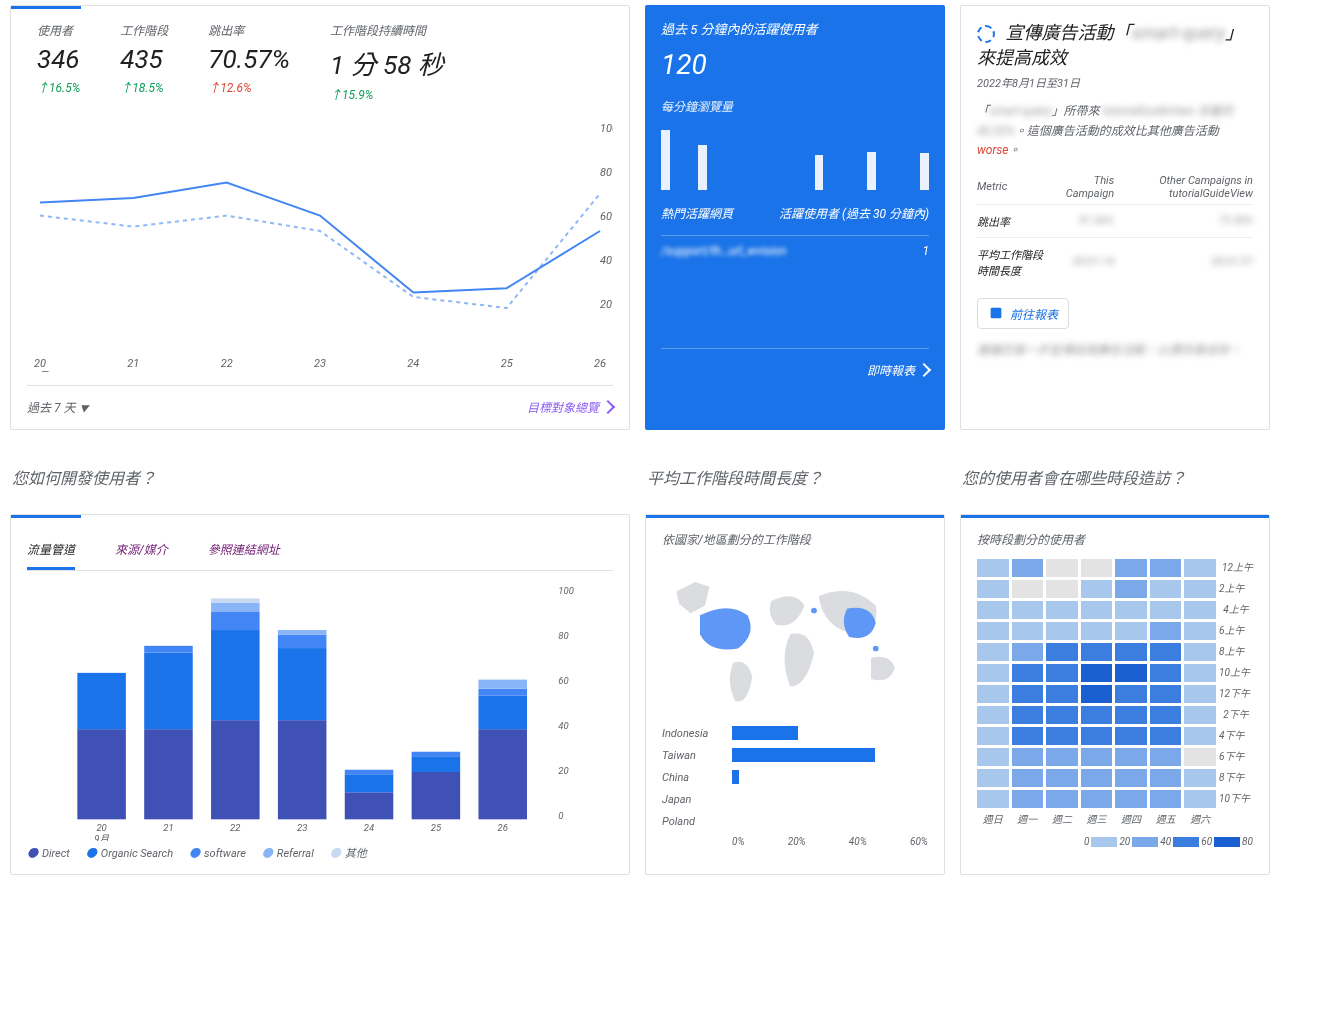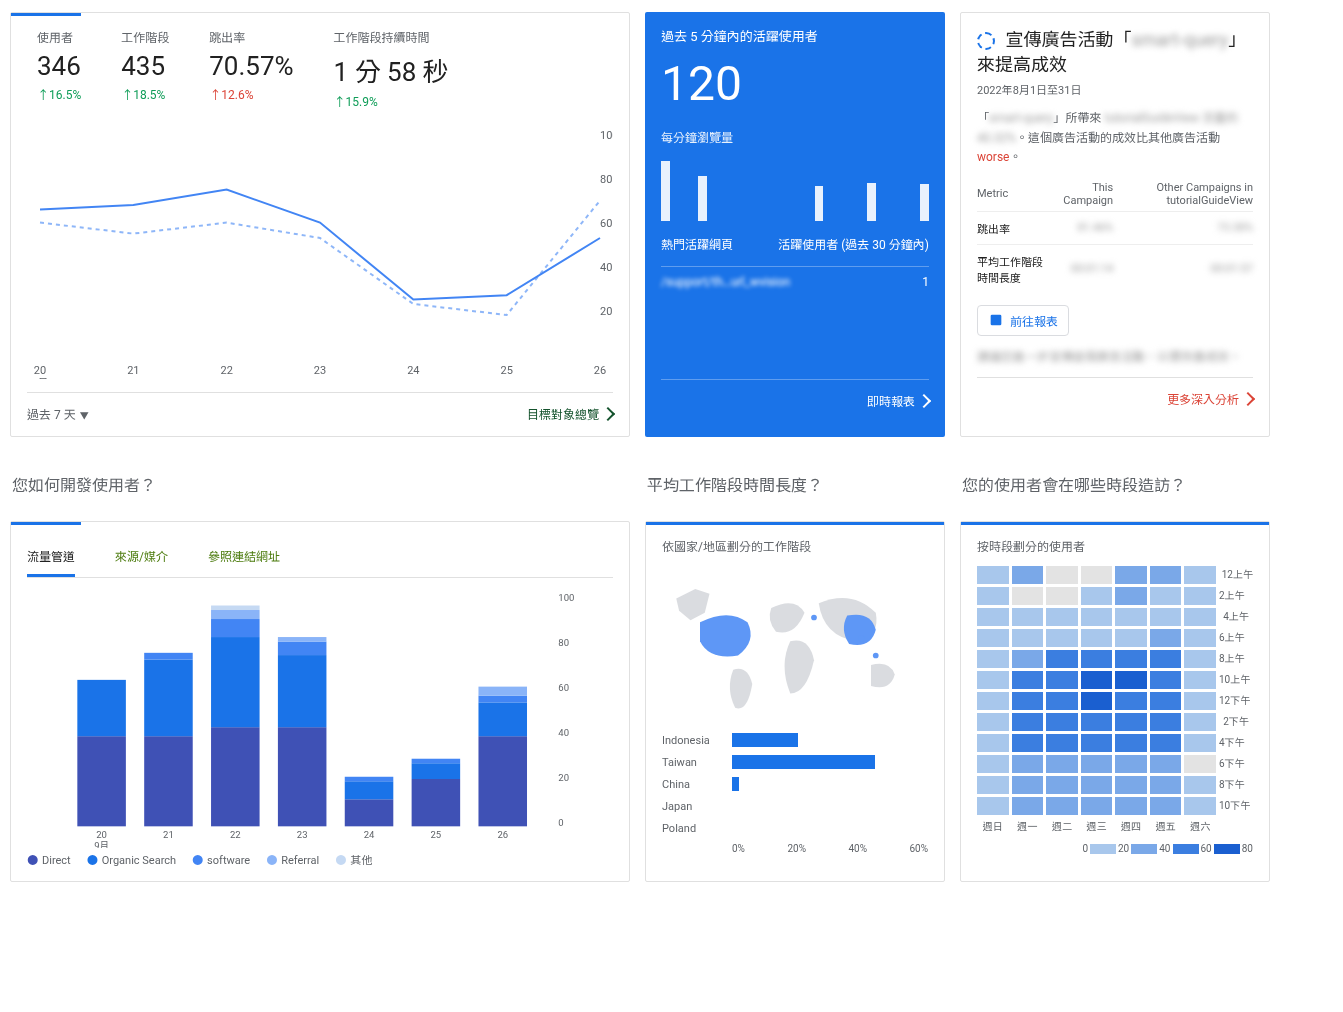--- a/index.html
+++ b/index.html
@@ -1,45 +1,45 @@
 <!DOCTYPE html>
 <html><head>
 <meta charset="utf-8">
 <style>
 * { margin:0; padding:0; box-sizing:border-box; }
 body { font-family:"Roboto","Noto Sans TC",Arial,sans-serif; background:#fff; color:#212121; font-size:13px; }
-.grid { display:grid; grid-template-columns:620px 300px 310px; gap:15px; padding:12px 10px; }
+.grid { display:grid; grid-template-columns:620px 300px 310px; gap:15px; padding:5px 10px;font-style:italic; }
 .card { background:#fff; border:1px solid #e0e0e0; border-radius:2px; padding:14px 16px; position:relative; }
 .card-blue { background:#1a73e8; color:#fff; border:none; }
 .topbar { height:3px; background:#1a73e8; width:70px; margin:-14px -16px 12px -16px; }
 .topbar-full { border-top:3px solid #1a73e8; margin:-14px -16px 12px -16px; }
 .metric-row { display:flex; gap:40px; padding:0 10px 10px; }
 .metric-label { font-size:12px; color:#5f6368; margin-bottom:6px; }
 .metric-val { font-size:26px; font-weight:400; }
 .metric-change { font-size:12px; margin-top:4px; }
 .up { color:#0f9d58; } .up::before{content:"↑";}
 .down { color:#db4437; } .down::before{content:"↑";}
 svg.chart { width:100%; height:260px; }
 .axis-lbl { fill:#5f6368; font-size:11px; }
 .card-footer { display:flex; justify-content:space-between; align-items:center; padding-top:12px; margin-top:10px; border-top:1px solid #e0e0e0; font-size:12px; color:#5f6368; }
-.card-footer a { color:#14532d; text-decoration:none; display:flex; align-items:center; gap:4px; }
+.card-footer a { color:#8b5cf6; text-decoration:none; display:flex; align-items:center; gap:4px; }
 .card-blue .card-footer { border-top:1px solid rgba(255,255,255,.3); justify-content:flex-end; }
 .card-blue .card-footer a { color:#fff; }
 .chev { width:10px; height:10px; border-right:2px solid currentColor; border-top:2px solid currentColor; transform:rotate(45deg); display:inline-block; }
 .dd::after{content:"▼"; font-size:9px; margin-left:4px;}
 .blue h3 { font-size:13px; font-weight:400; margin-bottom:10px; }
-.blue .big { font-size:48px; font-weight:400; }
+.blue .big { font-size:28px; font-weight:400; }
 .blue .sub { font-size:12px; margin:16px 0 6px; opacity:.9; }
 .bar-mini { display:flex; align-items:flex-end; height:70px; gap:28px; }
 .bar-mini span{ width:12px; background:#fff; opacity:.9; }
 .row-sb { display:flex; justify-content:space-between; font-size:12px; margin-top:14px; }
 .row-sb .r { text-align:center; }
 .section-title { font-size:16px; color:#5f6368; margin:20px 0 10px 2px; font-weight:400; }
 .tabs { display:flex; gap:40px; border-bottom:1px solid #e0e0e0; margin-bottom:10px; font-size:12px; }
-.tab { padding:10px 0; color:#4d7c0f; cursor:pointer; }
+.tab { padding:10px 0; color:#701a75; cursor:pointer; }
 .tab.act { color:#212121; border-bottom:3px solid #1a73e8; }
 .legend { display:flex; flex-wrap:wrap; gap:16px; font-size:11px; color:#5f6368; }
 .legend span::before { content:"●"; margin-right:4px; }
 .sw1::before{color:#3f51b5;} .sw2::before{color:#1a73e8;} .sw3::before{color:#4285f4;} .sw4::before{color:#8ab4f8;} .sw5::before{color:#c5d9f3;}
 .insight-icon { width:18px; height:18px; border:2px dashed #1a73e8; border-radius:50%; display:inline-block; vertical-align:middle; margin-right:6px; }
 .insight h3{ font-size:18px; font-weight:400; line-height:1.4; }
 .insight .date{ font-size:11px; color:#5f6368; margin:4px 0 12px; }
 .insight .body{ font-size:12px; color:#5f6368; line-height:1.6; }
 .insight .blur{ filter:blur(3px); color:#999; }
 .insight a{ color:#db4437; }
@@ -190,26 +190,20 @@
           </tr>
     </tbody>
       </table>
     <div class="btn">
       <svg viewBox="0 0 24 24">
           <rect x="4" y="4" width="16" height="16" rx="2"></rect>
         </svg>
       <span>前往報表</span>
     </div>
     <div class="body blur" style="margin-top:12px;">建議您進一步宣傳這個廣告活動，以便改善成效。</div>
-    <div class="card-footer" style="justify-content:flex-end;">
-      <a>
-          <span>更多深入分析</span>
-          <span class="chev"></span>
-        </a>
-    </div>
   </div>
 
   <div class="section-title">您如何開發使用者？</div>
   <div class="section-title">平均工作階段時間長度？</div>
   <div class="section-title">您的使用者會在哪些時段造訪？</div>
 
   <div class="card">
     <div class="topbar"></div>
     <div class="tabs" id="acq-tabs">
         <div class="tab act">流量管道</div>

